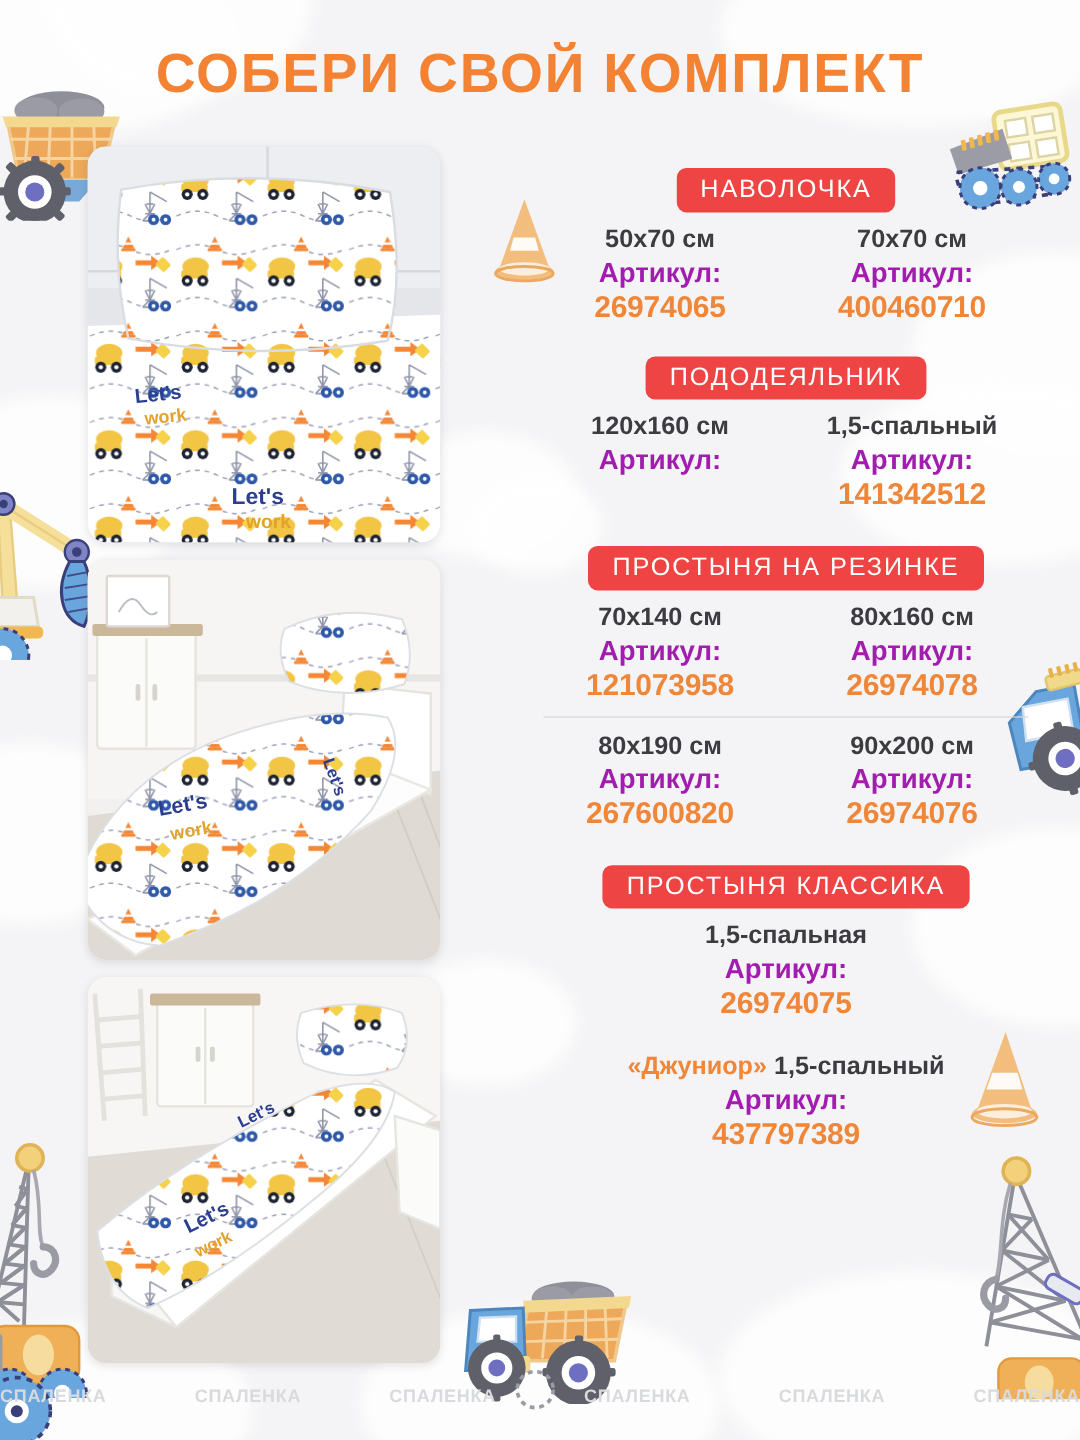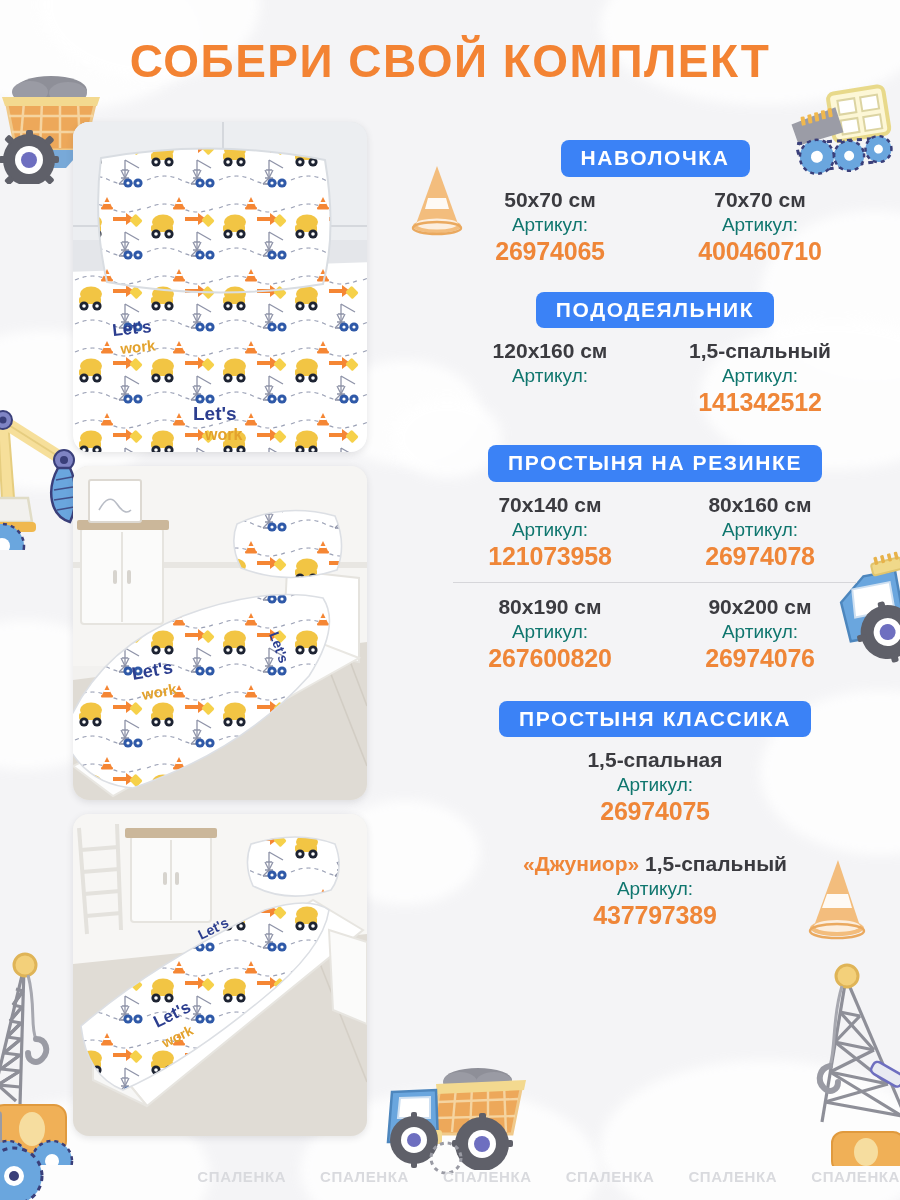--- a/index.html
+++ b/index.html
@@ -69,24 +69,24 @@
     left: 445px; top: 140px;
     width: 420px;
     z-index: 6;
   }
 
   .section { margin-bottom: 6px; }
 
   .badge {
     display: block;
     margin: 0 auto 11px auto;
-    background: #3b82f6;
+    background: #ef4444;
     color: #ffffff;
     font-size: 21px;
-    font-weight: bold;
+    font-weight: normal;
     letter-spacing: 1.6px;
     text-align: center;
     padding: 6px 20px 7px 20px;
     border-radius: 8px;
     width: fit-content;
     line-height: 1.12;
   }
   .badge.two-line { padding: 5px 18px 6px 18px; letter-spacing: 1.3px; }
 
   .opts { display: flex; }
@@ -95,23 +95,24 @@
   .opt.center { flex: none; width: 100%; }
 
   .opt-size {
     font-size: 21px;
     font-weight: bold;
     color: #3b3b40;
     margin-bottom: 2px;
     white-space: nowrap;
   }
   .opt-art-label {
-    font-size: 19px;
-    color: #0f766e;
+    font-size: 23px;
+    color: #a21caf;
     margin-bottom: 1px;
+    font-weight: bold;
   }
   .opt-art-num {
     font-size: 25px;
     font-weight: bold;
     color: #ef8638;
     letter-spacing: -.2px;
   }
 
   .row-divider {
     height: 1px;
@@ -126,23 +127,23 @@
     color: #3b3b40;
     margin-bottom: 2px;
     white-space: nowrap;
   }
   .brand-line .brand { color: #ef8638; }
 
   
   .watermark {
     position: absolute;
     left: 0; right: 0;
-    bottom: 15px;
+    bottom: 28px;
     display: flex;
-    justify-content: flex-end;
+    justify-content: space-between;
     gap: 34px;
     z-index: 4;
     pointer-events: none;
   }
   .watermark span {
     font-size: 15px;
     font-weight: bold;
     letter-spacing: .6px;
     color: #d9dade;
   }

